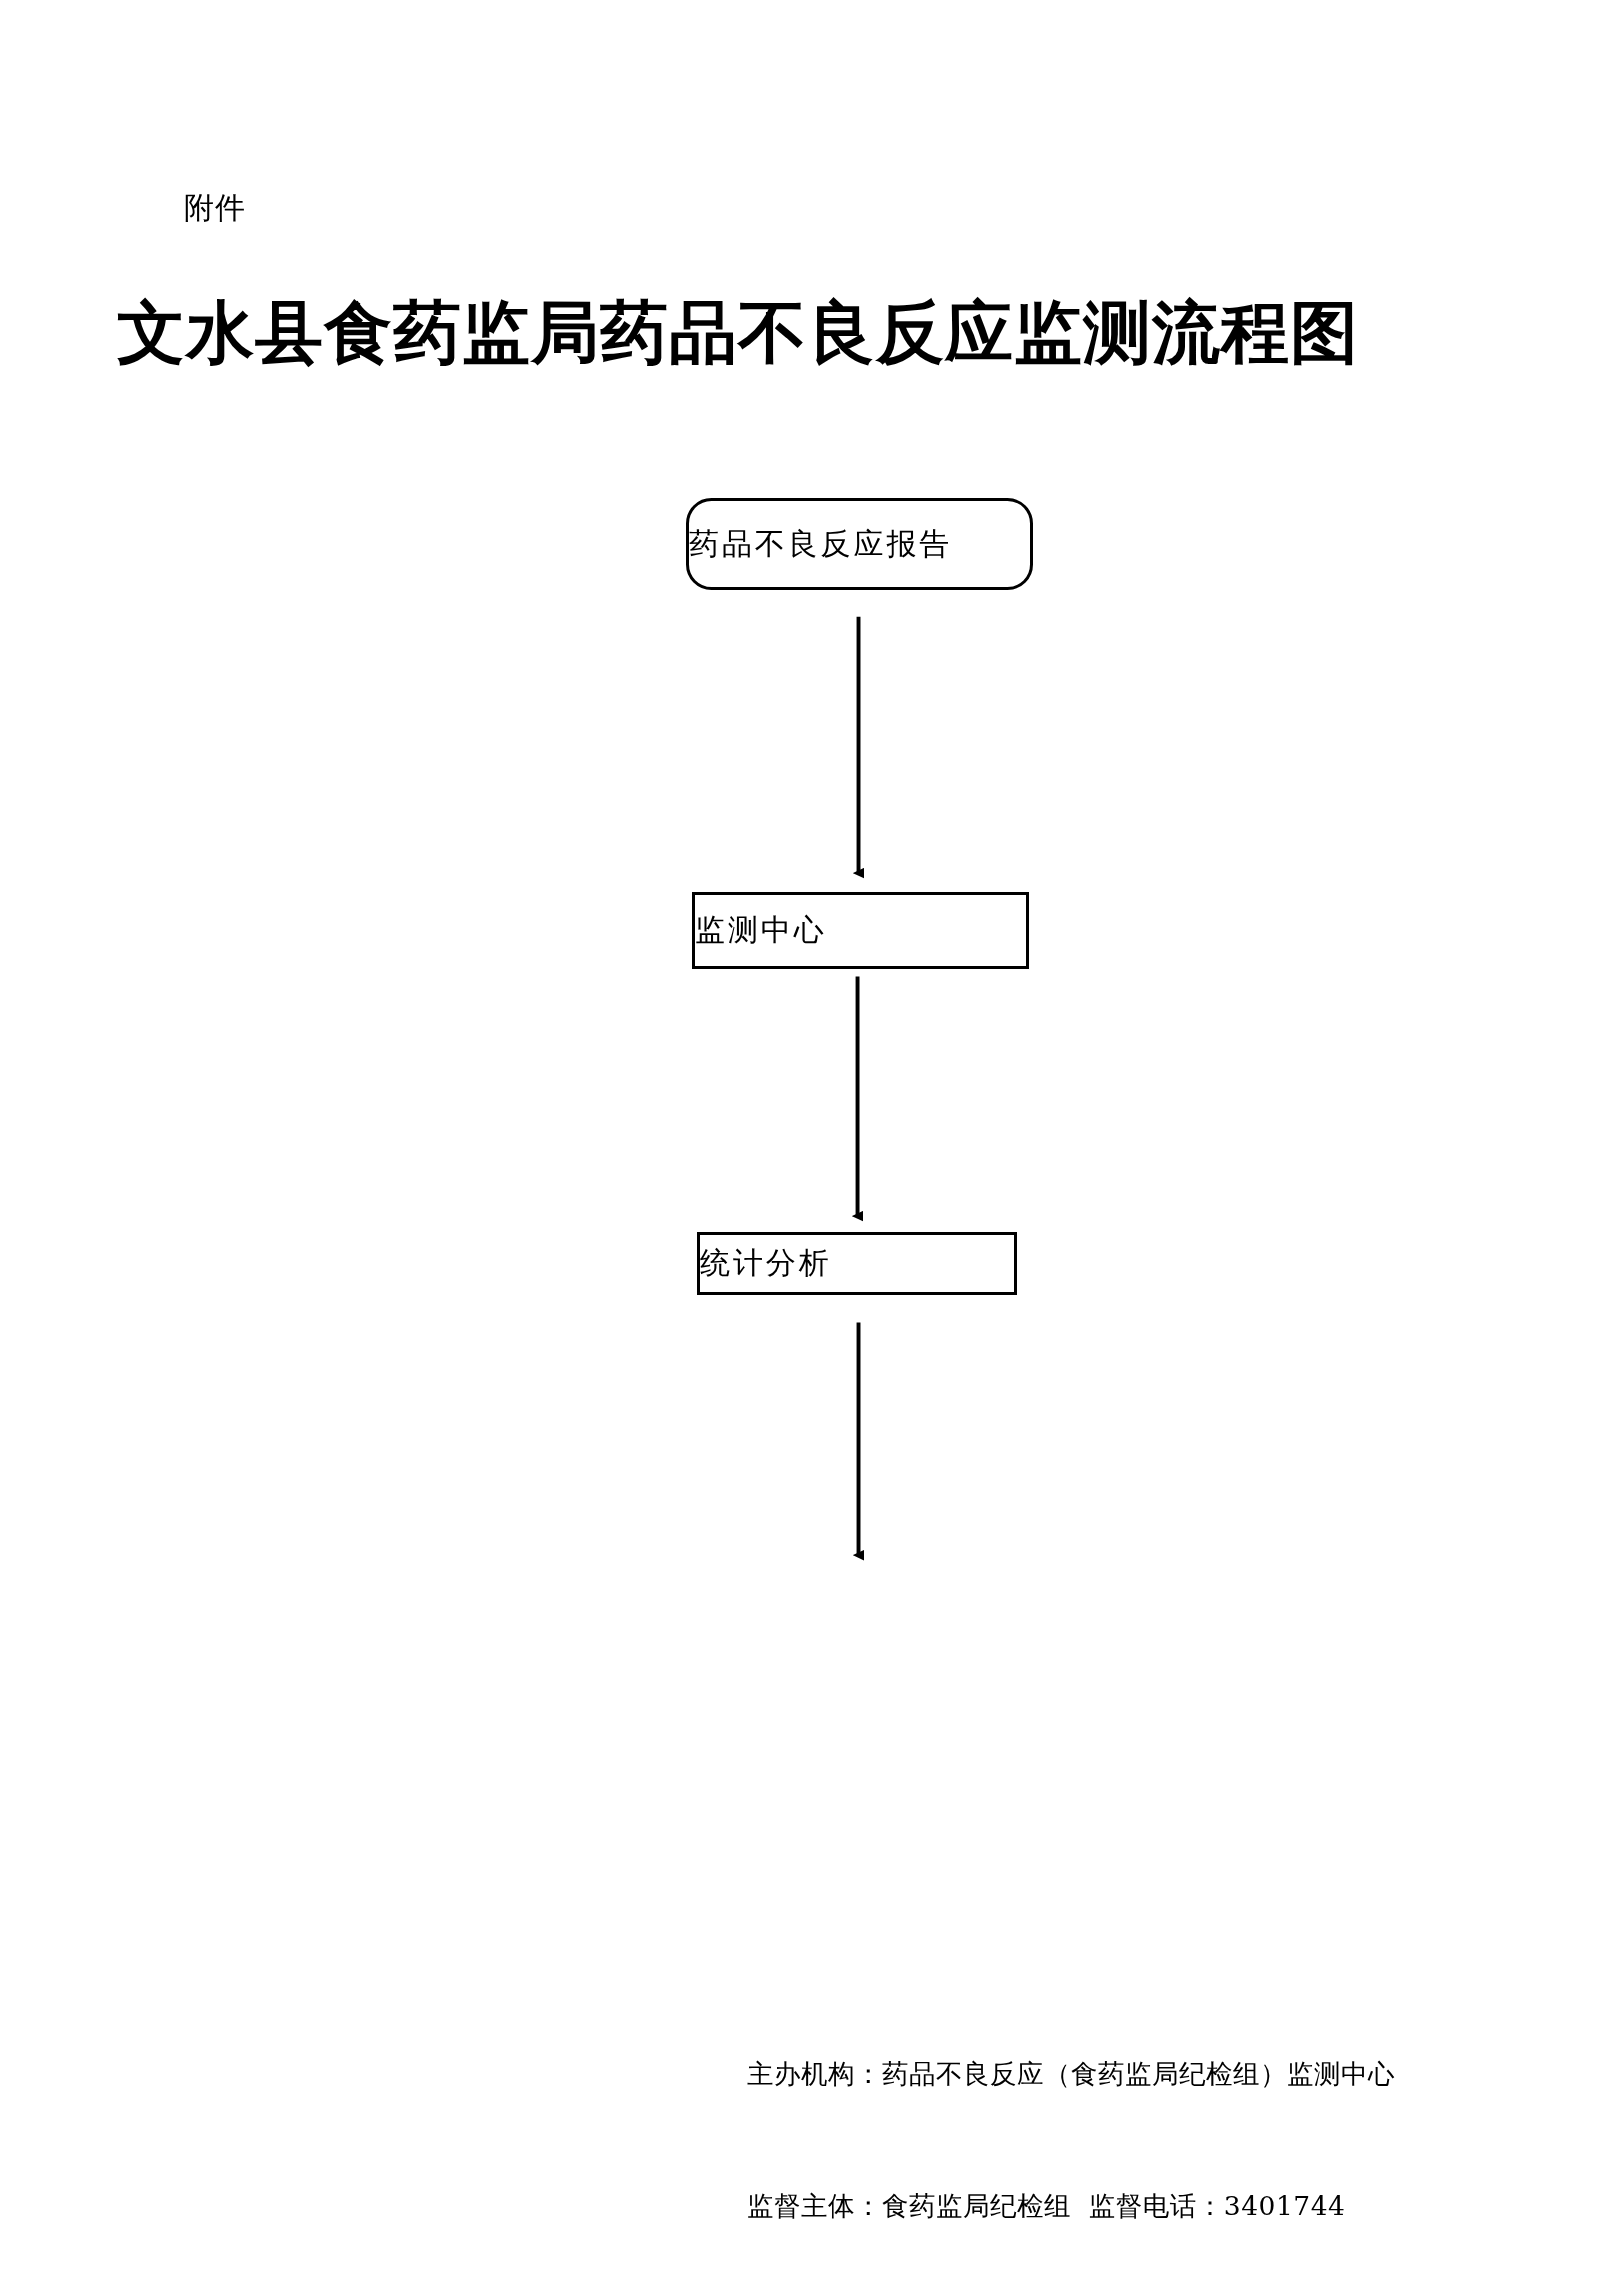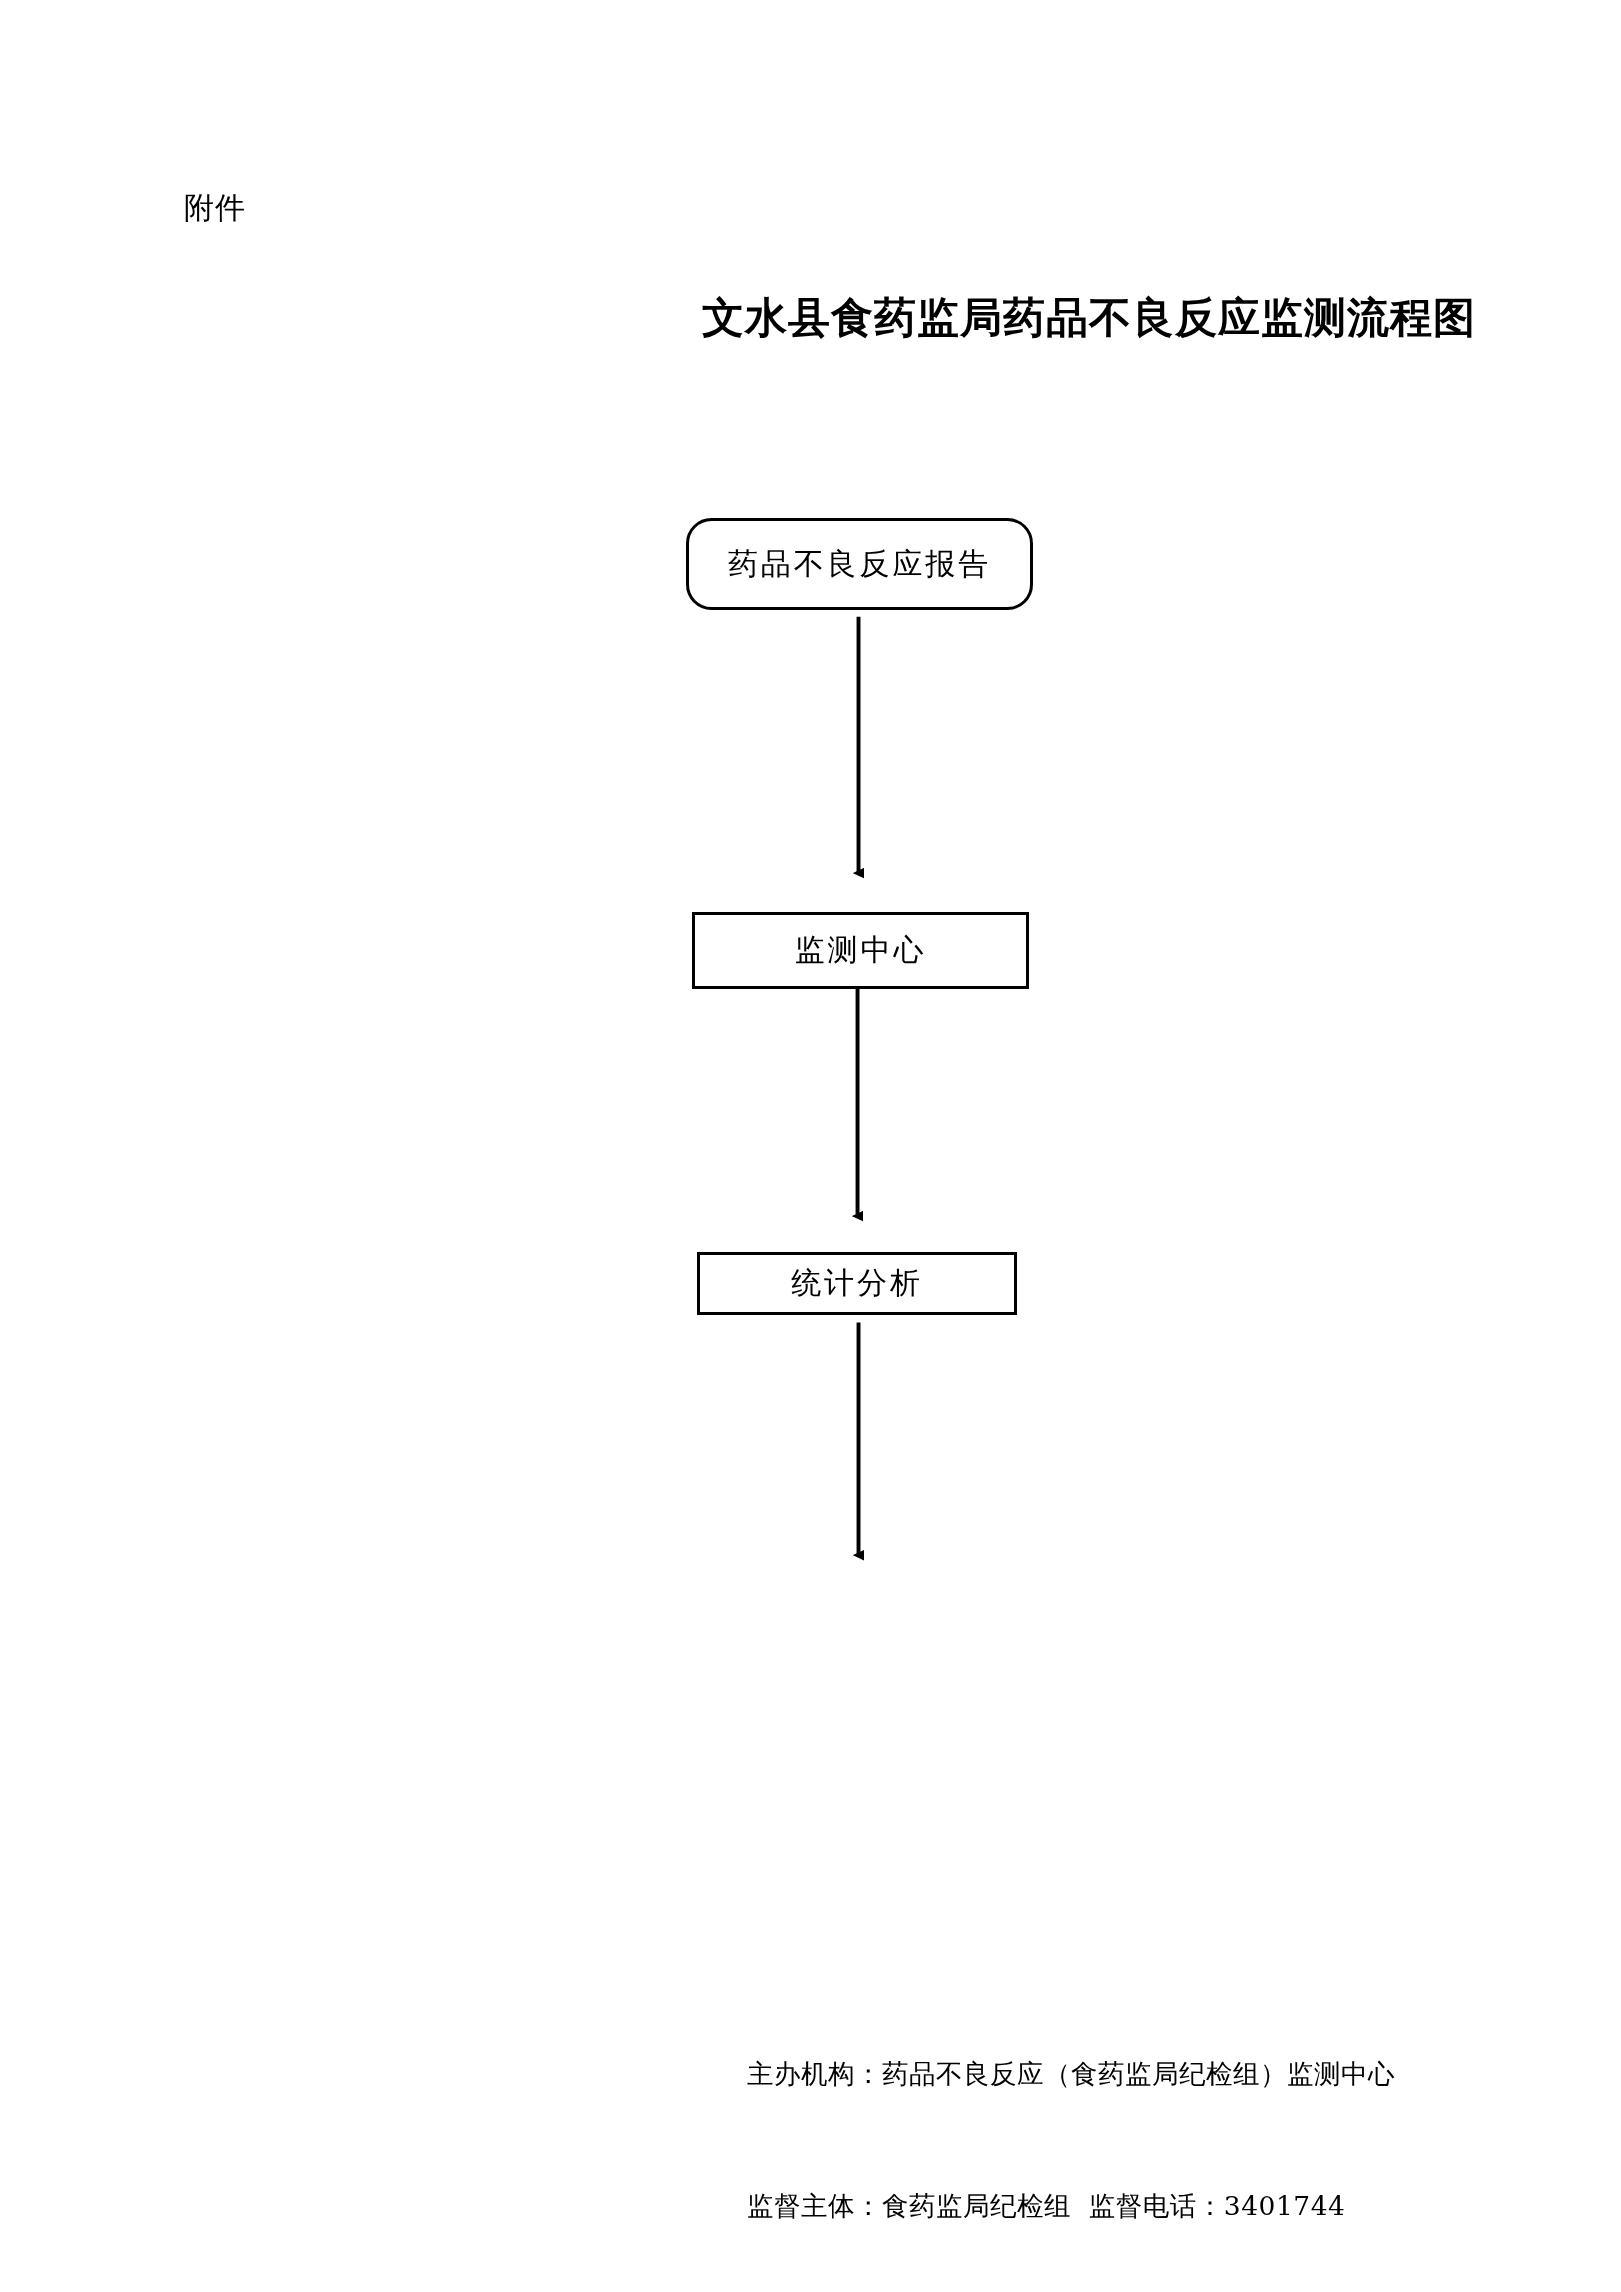--- a/index.html
+++ b/index.html
@@ -28,45 +28,44 @@
     line-height: 1;
     color: #000000;
     letter-spacing: 1px;
     white-space: nowrap;
   }
   .doc-title {
     position: absolute;
     left: 0;
     top: 294px;
     width: 1476px;
-    text-align: right;
+    text-align: center;
     font-family: "DejaVu Sans", "Liberation Sans", sans-serif;
     font-weight: bold;
-    font-size: 42px;
+    font-size: 68px;
     line-height: 1.15;
     color: #000000;
     letter-spacing: 1px;
     white-space: nowrap;
   }
 
   
   .flow-node {
     position: absolute;
     box-sizing: border-box;
     background: #ffffff;
     border: 3.9px solid #000000;
     display: flex;
     align-items: center;
-    justify-content: center;
+    justify-content: flex-start;
     font-family: "DejaVu Serif", "Liberation Serif", serif;
     font-size: 30px;
     color: #000000;
     letter-spacing: 2.9px;
     white-space: pre;
-    margin-top: 20px;
   }
   .flow-node.rounded {
     border-radius: 25.5px;
   }
   .flow-node.node-start {
     left: 686px;
     top: 498px;
     width: 347px;
     height: 92px;
   }

